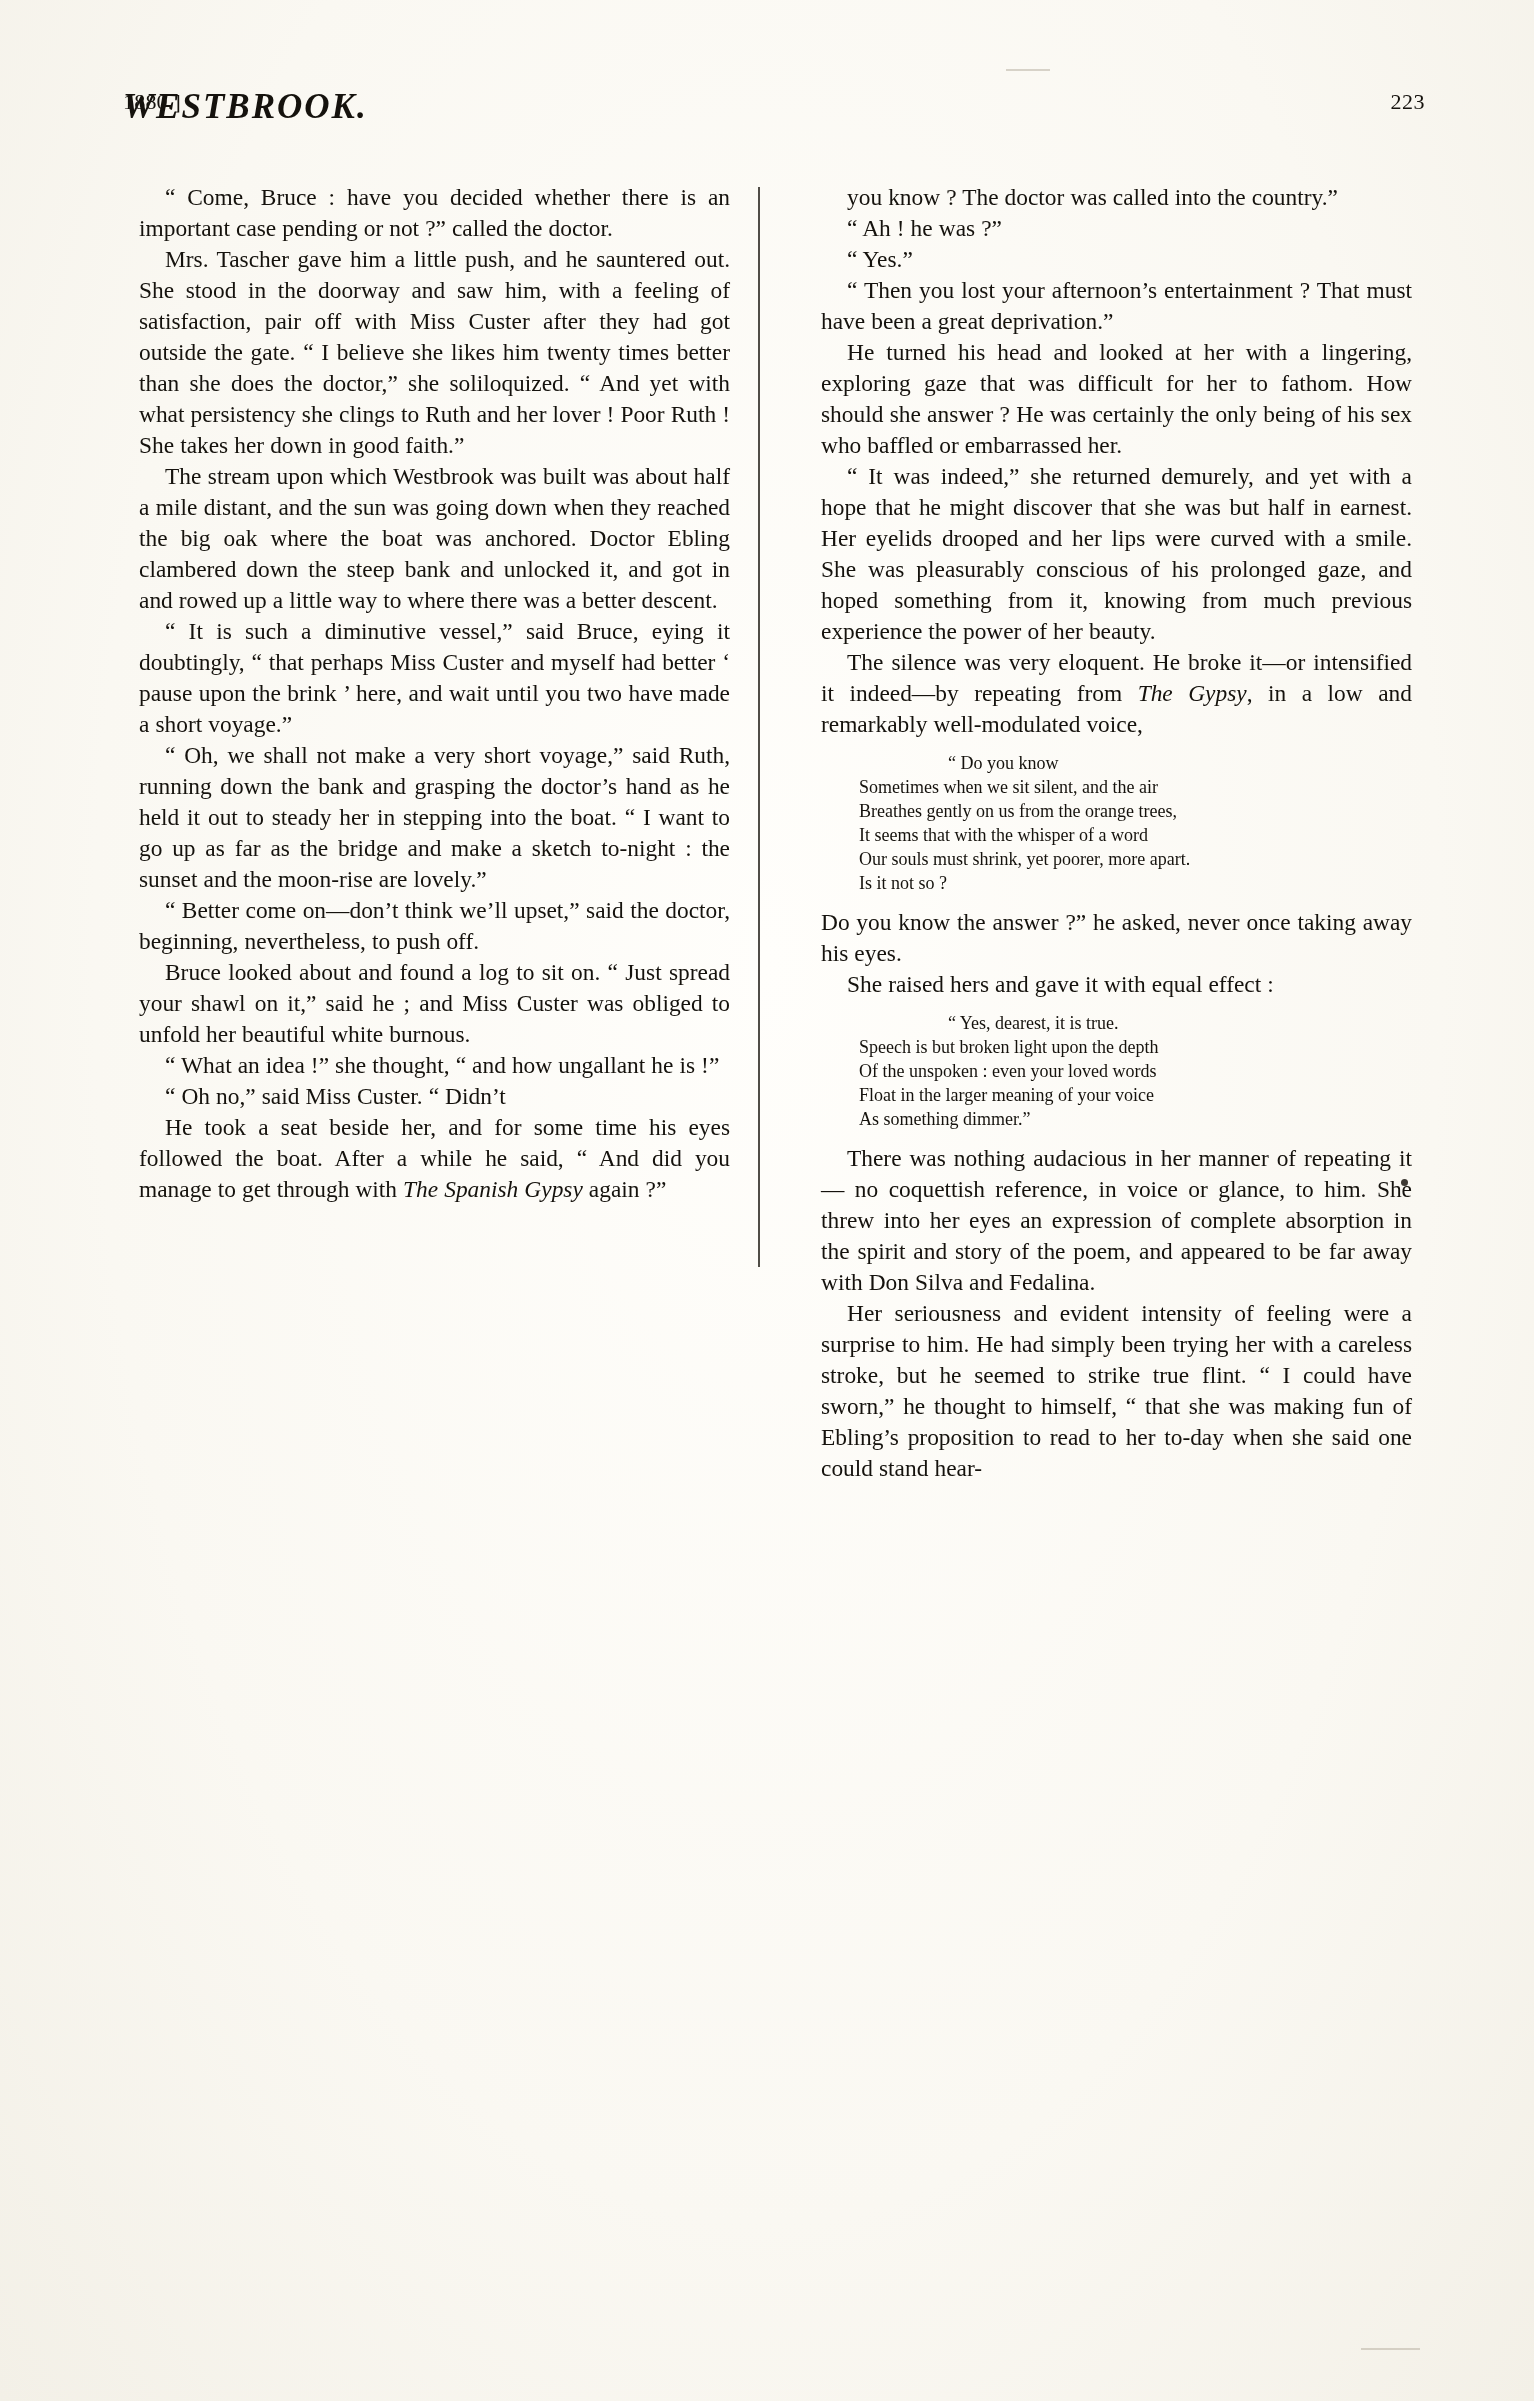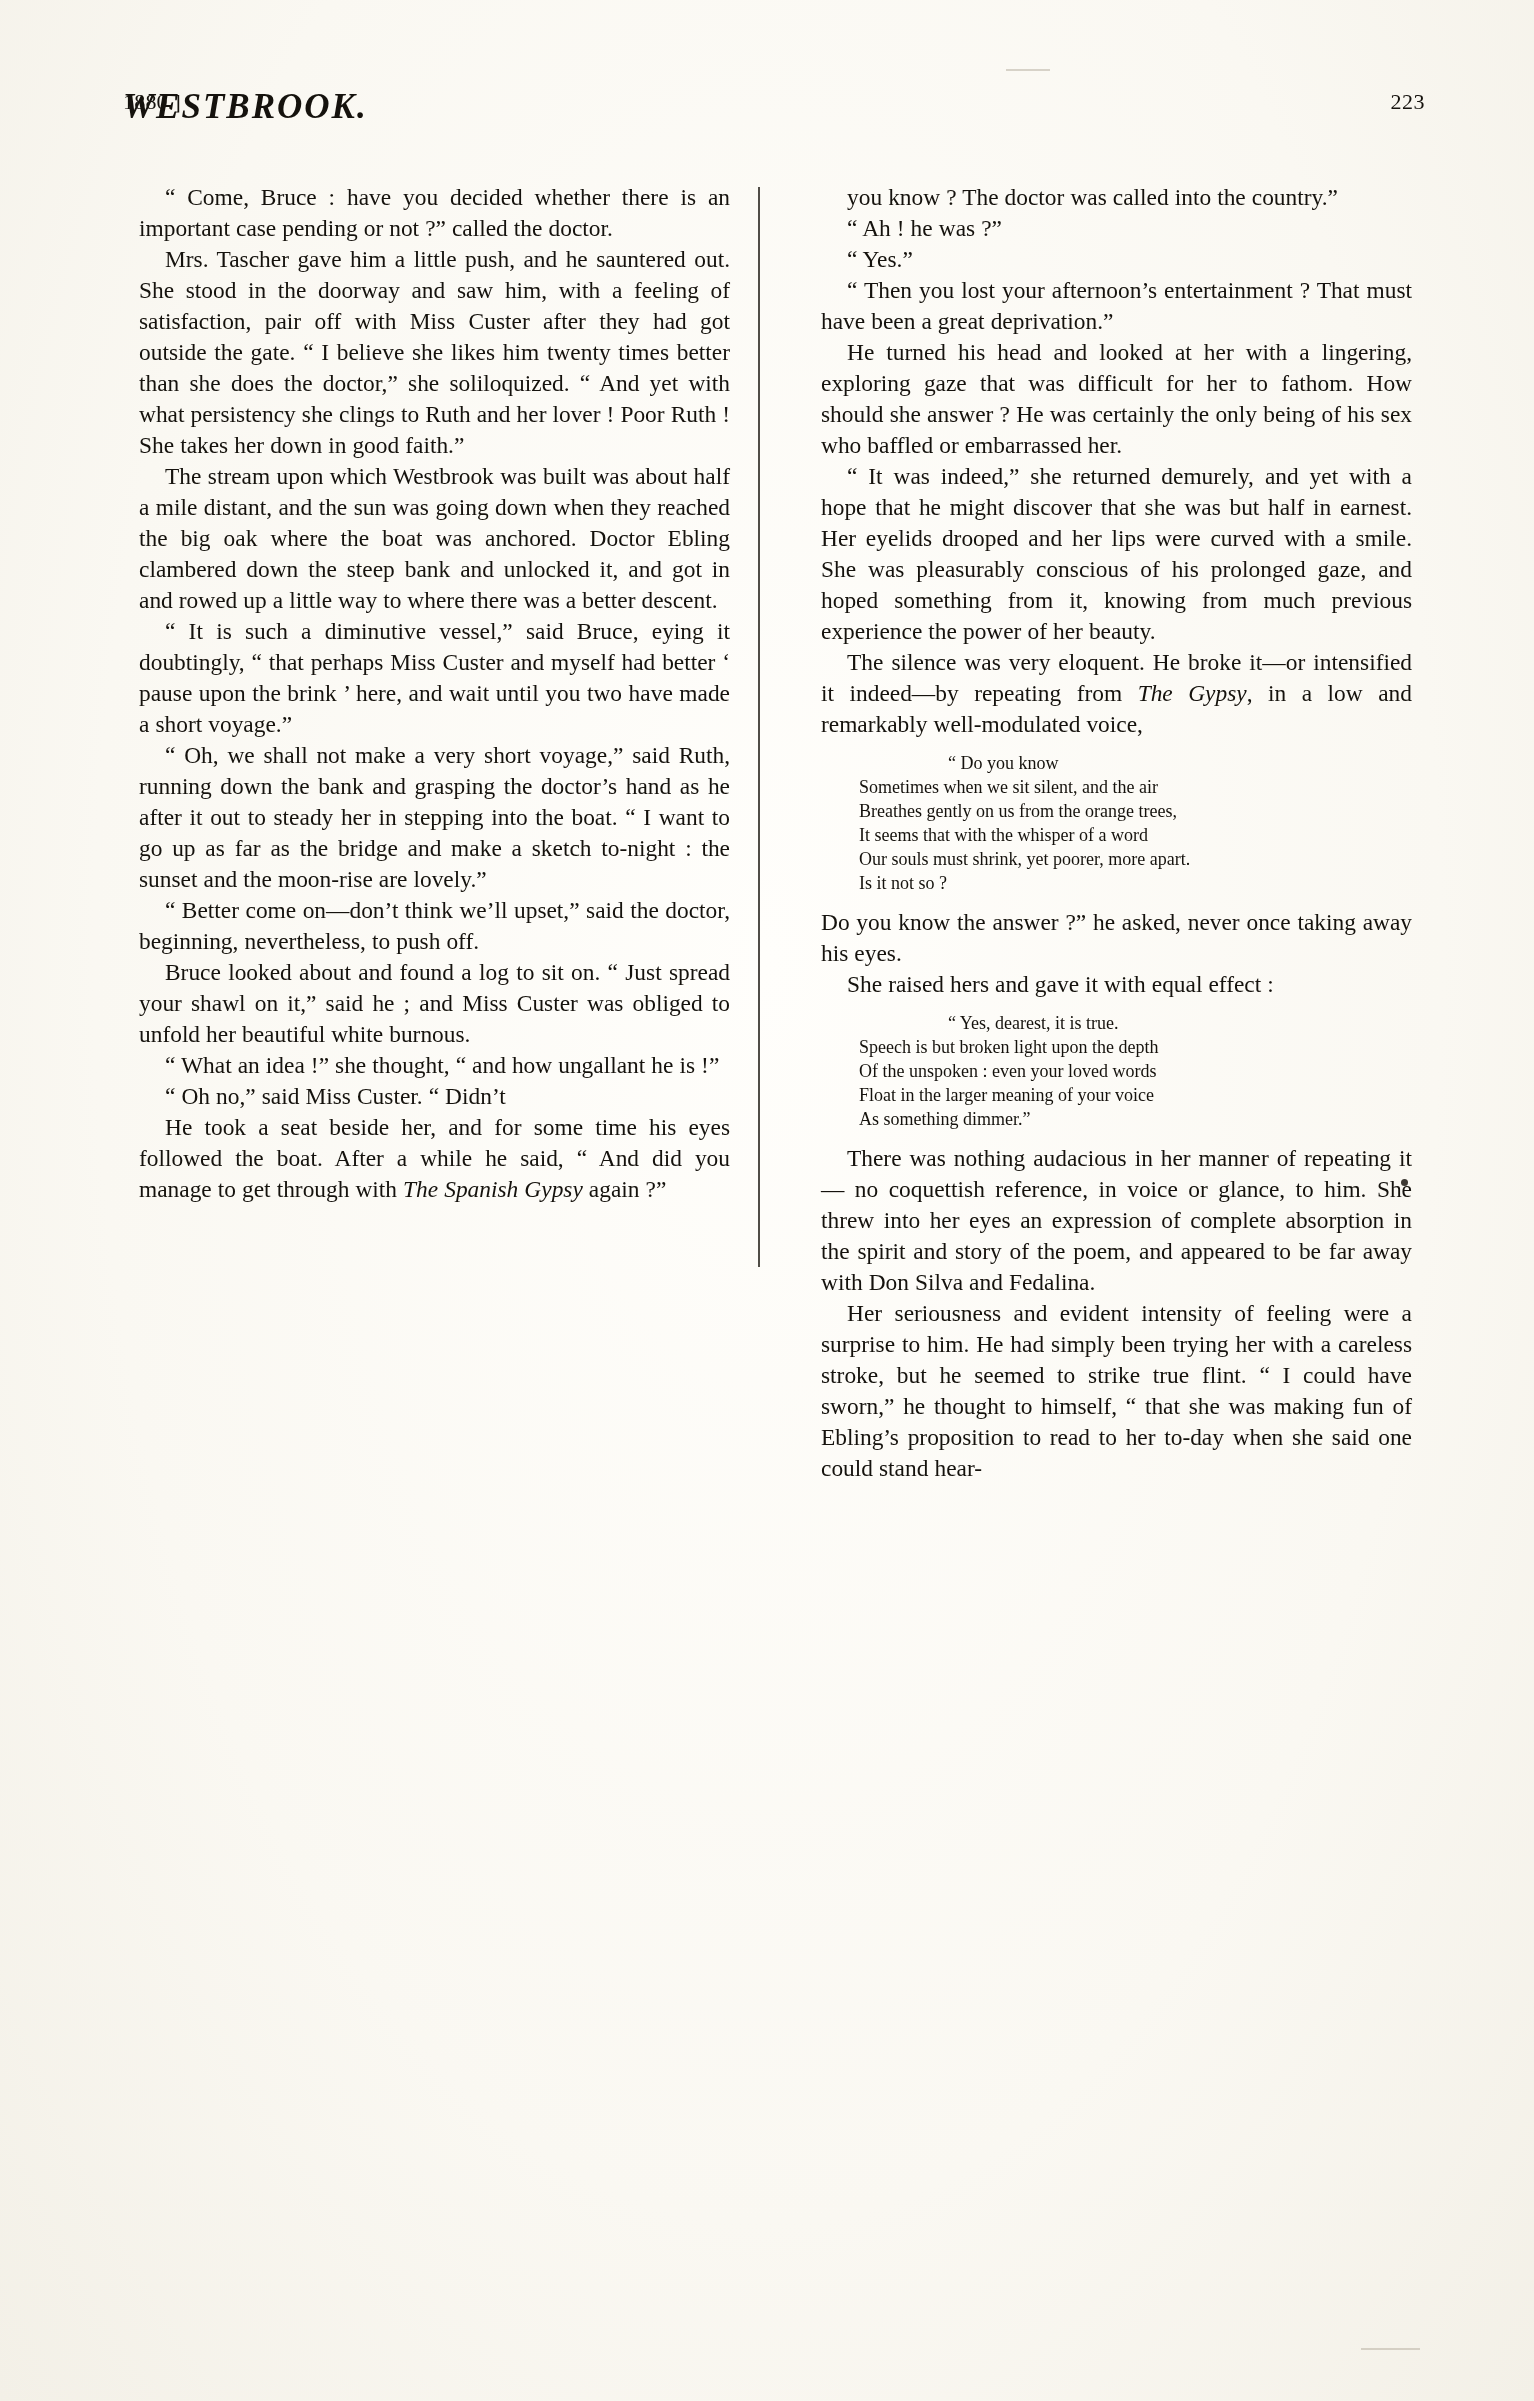--- a/index.html
+++ b/index.html
@@ -139,21 +139,21 @@
 
   <div class="rule"></div>
 
   <div class="columns">
 
     <div class="col col-left">
       <p class="body">“ Come, Bruce : have you decided whether there is an important case pending or not ?” called the doctor.</p>
       <p class="body">Mrs. Tascher gave him a little push, and he sauntered out.  She stood in the doorway and saw him, with a feeling of satisfaction, pair off with Miss Custer after they had got outside the gate.  “ I believe she likes him twenty times better than she does the doctor,” she soliloquized.  “ And yet with what persistency she clings to Ruth and her lover !  Poor Ruth !  She takes her down in good faith.”</p>
       <p class="body">The stream upon which Westbrook was built was about half a mile distant, and the sun was going down when they reached the big oak where the boat was anchored.  Doctor Ebling clambered down the steep bank and unlocked it, and got in and rowed up a little way to where there was a better descent.</p>
       <p class="body">“ It is such a diminutive vessel,” said Bruce, eying it doubtingly, “ that perhaps Miss Custer and myself had better ‘ pause upon the brink ’ here, and wait until you two have made a short voyage.”</p>
-      <p class="body">“ Oh, we shall not make a very short voyage,” said Ruth, running down the bank and grasping the doctor’s hand as he after it out to steady her in stepping into the boat.  “ I want to go up as far as the bridge and make a sketch to-night : the sunset and the moon-rise are lovely.”</p>
+      <p class="body">“ Oh, we shall not make a very short voyage,” said Ruth, running down the bank and grasping the doctor’s hand as he held it out to steady her in stepping into the boat.  “ I want to go up as far as the bridge and make a sketch to-night : the sunset and the moon-rise are lovely.”</p>
       <p class="body">“ Better come on—don’t think we’ll upset,” said the doctor, beginning, nevertheless, to push off.</p>
       <p class="body">Bruce looked about and found a log to sit on.  “ Just spread your shawl on it,” said he ; and Miss Custer was obliged to unfold her beautiful white burnous.</p>
       <p class="body">“ What an idea !” she thought, “ and how ungallant he is !”</p>
       <p class="body">“ Oh no,” said Miss Custer.  “ Didn’t</p>
       <p class="body">He took a seat beside her, and for some time his eyes followed the boat.  After a while he said, “ And did you manage to get through with <i>The Spanish Gypsy</i> again ?”</p>
     </div>
 
     <div class="col col-right">
       <p class="body">you know ?  The doctor was called into the country.”</p>
       <p class="body">“ Ah ! he was ?”</p>

